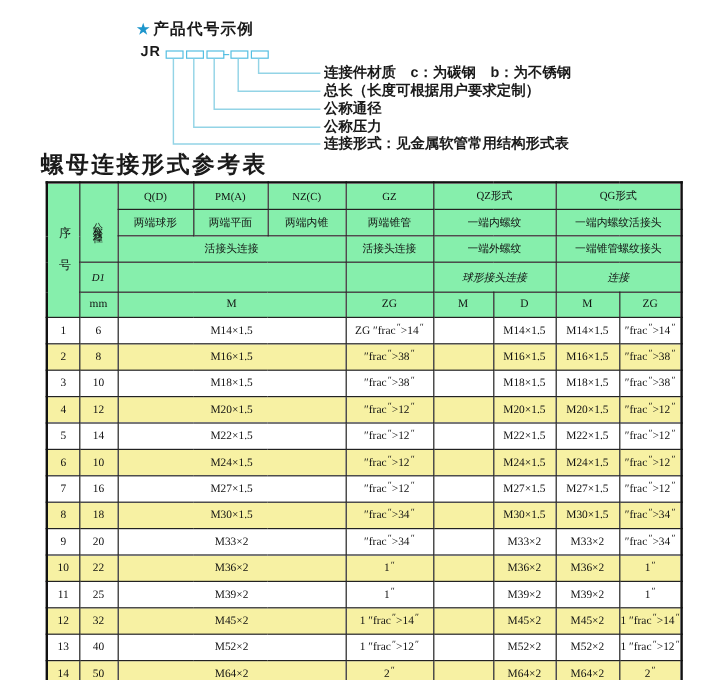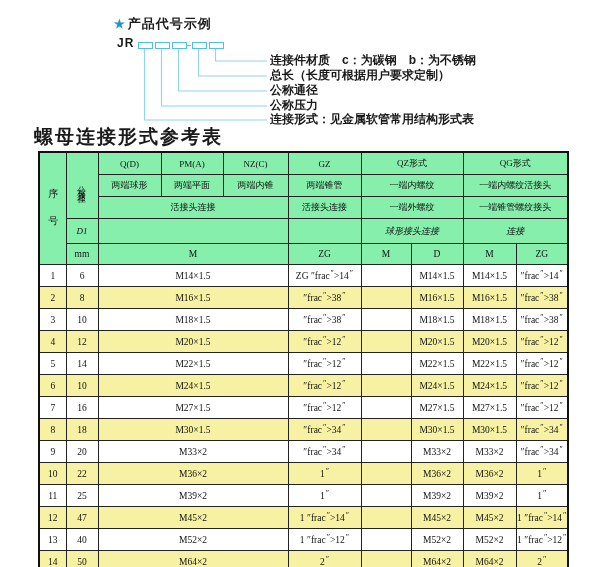--- a/index.html
+++ b/index.html
@@ -238,21 +238,21 @@
           <td>25</td>
           <td colspan="3">M39×2</td>
           <td>1<span class="in">″</span></td>
           <td></td>
           <td>M39×2</td>
           <td>M39×2</td>
           <td>1<span class="in">″</span></td>
         </tr>
         <tr class="alt">
           <td>12</td>
-          <td>47</td>
+          <td>32</td>
           <td colspan="3">M45×2</td>
           <td>1 <span class="&lt;span">″</span>frac<span class="in">″</span>&gt;<span>1</span><span>4</span><span class="in">″</span></td>
           <td></td>
           <td>M45×2</td>
           <td>M45×2</td>
           <td>1 <span class="&lt;span">″</span>frac<span class="in">″</span>&gt;<span>1</span><span>4</span><span class="in">″</span></td>
         </tr>
         <tr>
           <td>13</td>
           <td>40</td>

